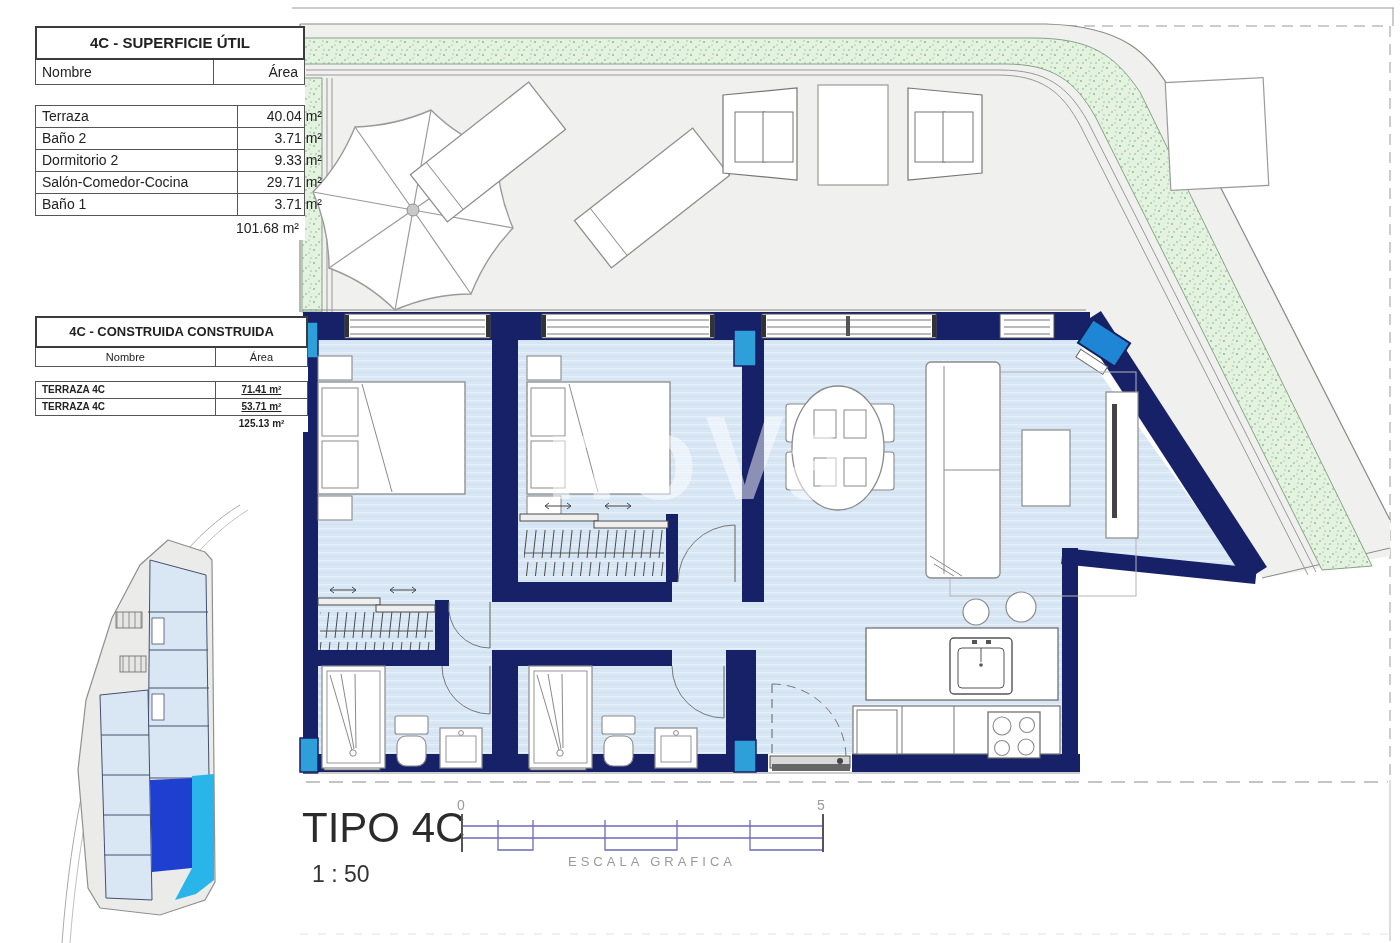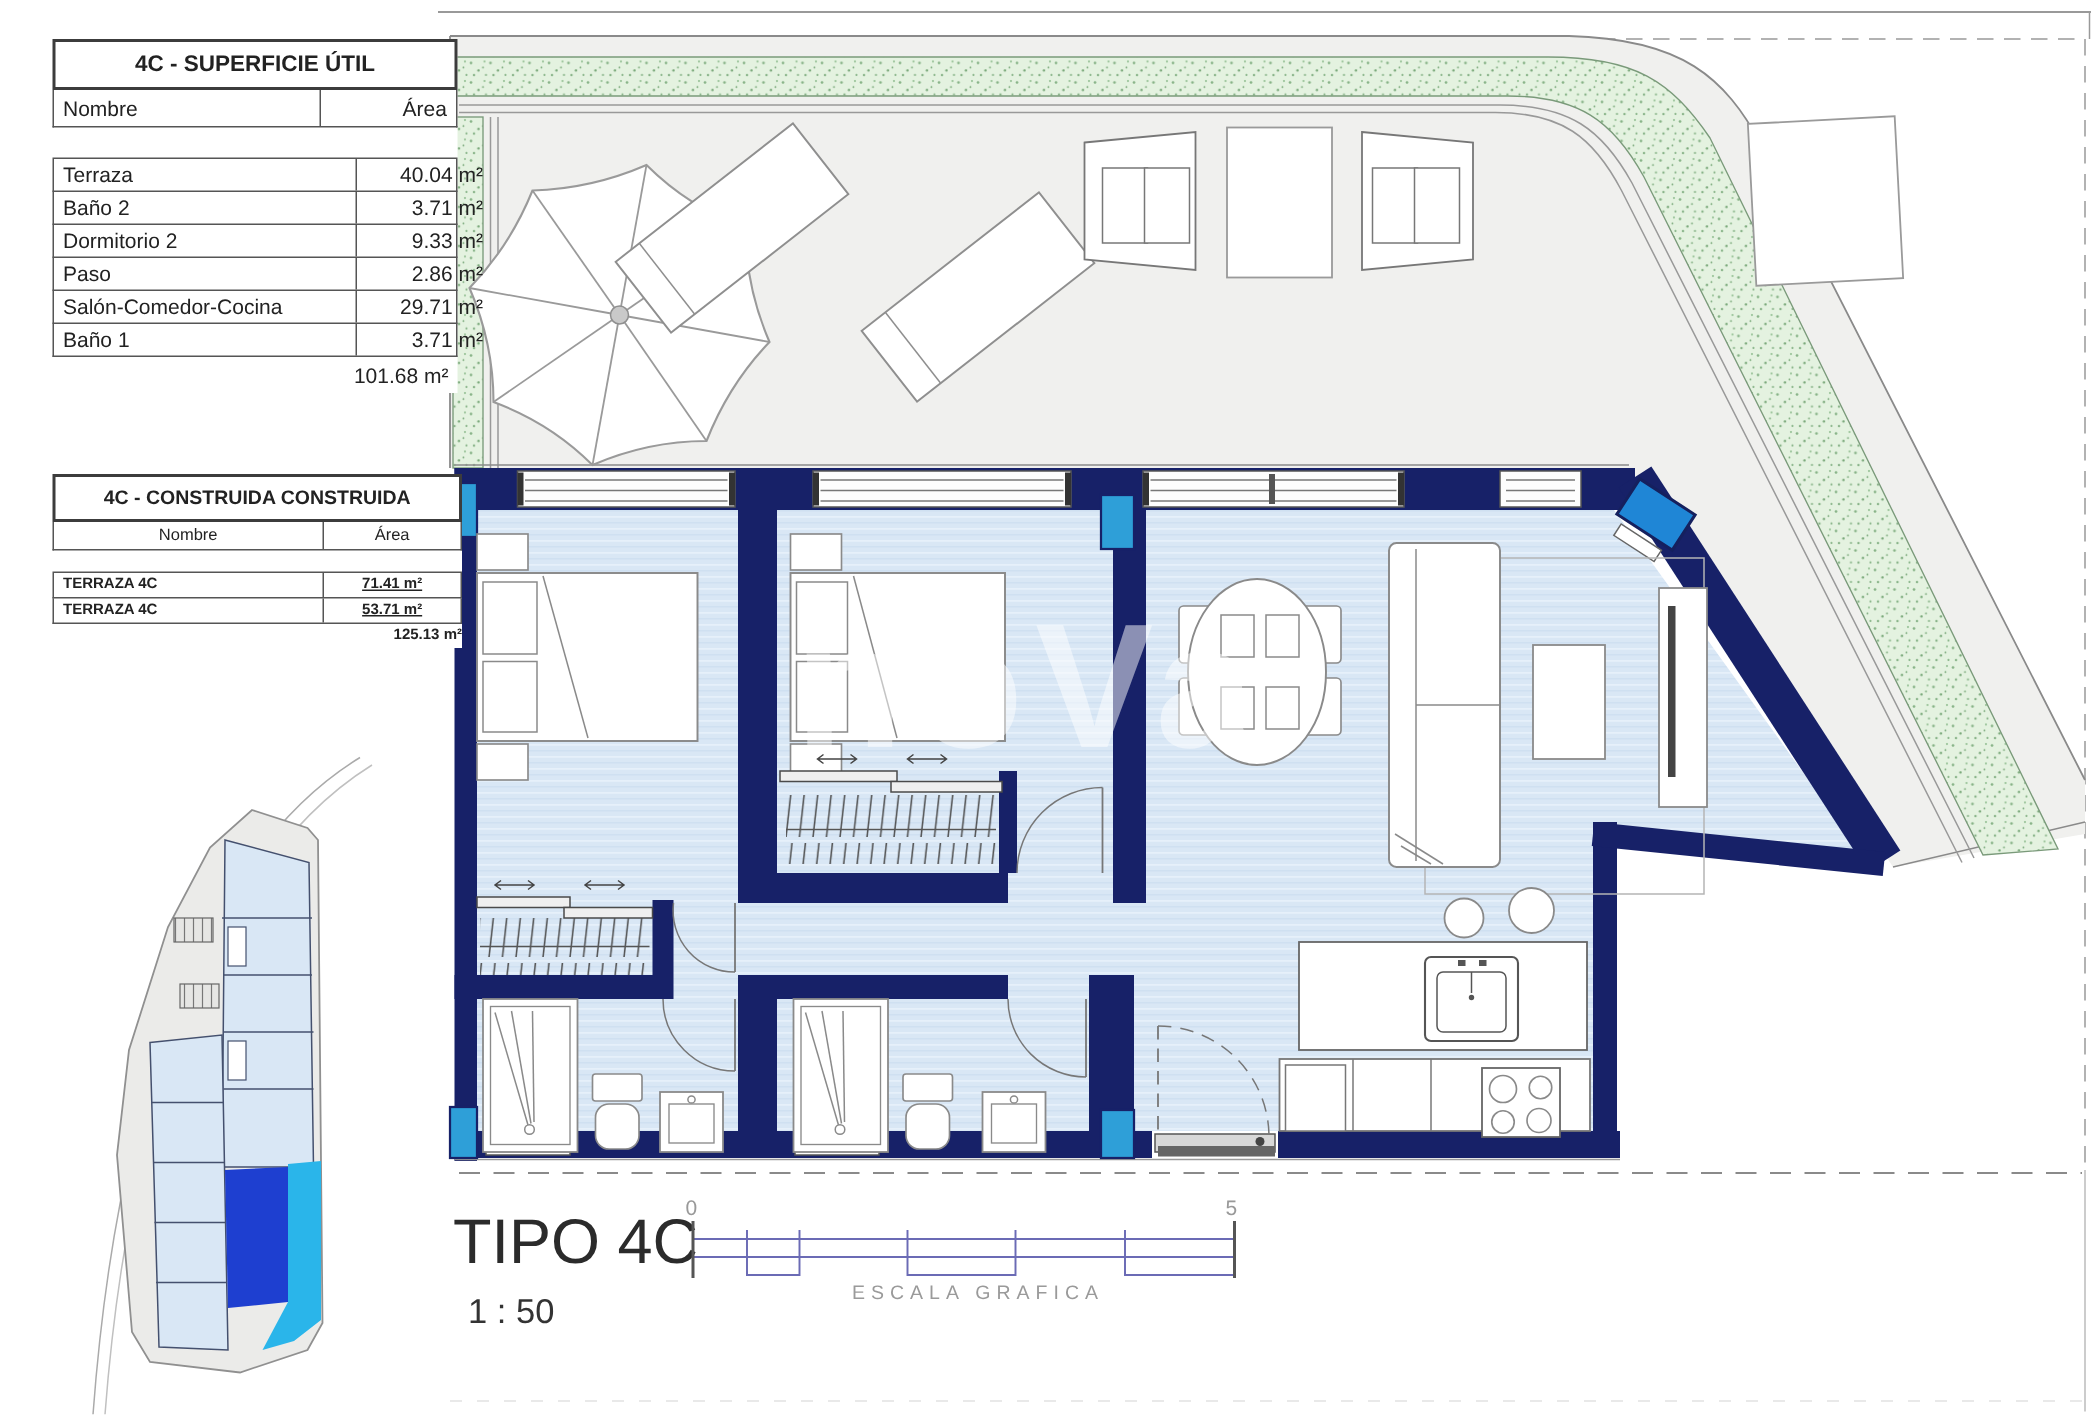--- a/index.html
+++ b/index.html
@@ -26,25 +26,25 @@
   .tbl2 .tbl-head .c-area{text-align:center;padding-right:0;}
   .tbl-rows{border-top:1px solid #555;}
   .tbl-row{display:flex;border:1px solid #555;border-top:none;}
   .tbl1 .tbl-row{height:21px;line-height:21px;gap:24px;}
   .tbl2 .tbl-row{height:16px;line-height:16px;font-weight:bold;}
   .tbl2 .tbl-row .c-area{text-align:center;padding-right:0;text-decoration:underline;}
   .tbl-total{display:flex;}
   .tbl-total .c-area{border-left:none;}
   .tbl1 .tbl-total{height:24px;line-height:24px;}
   .tbl2 .tbl-total{height:16px;line-height:16px;font-weight:bold;}
-  .tbl2 .tbl-total .c-area{text-align:right;padding-right:0;}
+  .tbl2 .tbl-total .c-area{text-align:center;padding-right:0;}
 
   
   .watermark{position:absolute;left:530px;top:390px;font-size:118px;font-weight:bold;
-             color:#ffffff;opacity:.5;letter-spacing:8px;pointer-events:none;z-index:5;}
+             color:#ffffff;opacity:.5;letter-spacing:8px;pointer-events:none;z-index:5;padding-left:15px;}
 </style>
 </head>
 <body>
 
 <div class="stage">
 
 <svg width="1400" height="943" viewBox="0 0 1400 943">
   <defs>
     <pattern id="speck" width="13" height="13" patternUnits="userSpaceOnUse">
       <rect width="13" height="13" fill="#e4f2e0"></rect>
@@ -443,24 +443,20 @@
         <span class="c-name">Baño 2</span>
         <span class="c-area">3.71 m²</span>
       </div>
 
 
       <div class="tbl-row">
         <span class="c-name">Dormitorio 2</span>
         <span class="c-area">9.33 m²</span>
       </div>
 
-      <div class="tbl-row">
-        <span class="c-name">Paso</span>
-        <span class="c-area">2.86 m²</span>
-      </div>
 
       <div class="tbl-row">
         <span class="c-name">Salón-Comedor-Cocina</span>
         <span class="c-area">29.71 m²</span>
       </div>
 
       <div class="tbl-row">
         <span class="c-name">Baño 1</span>
         <span class="c-area">3.71 m²</span>
       </div>

